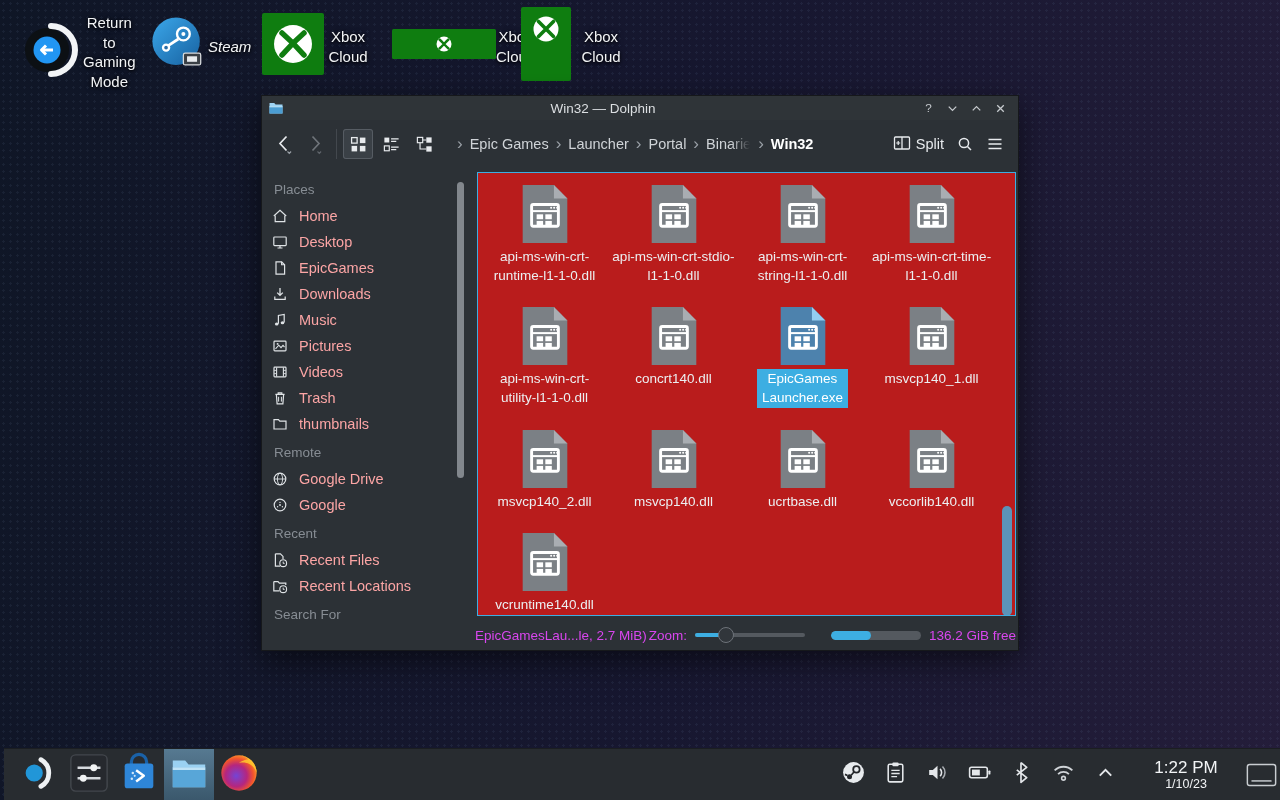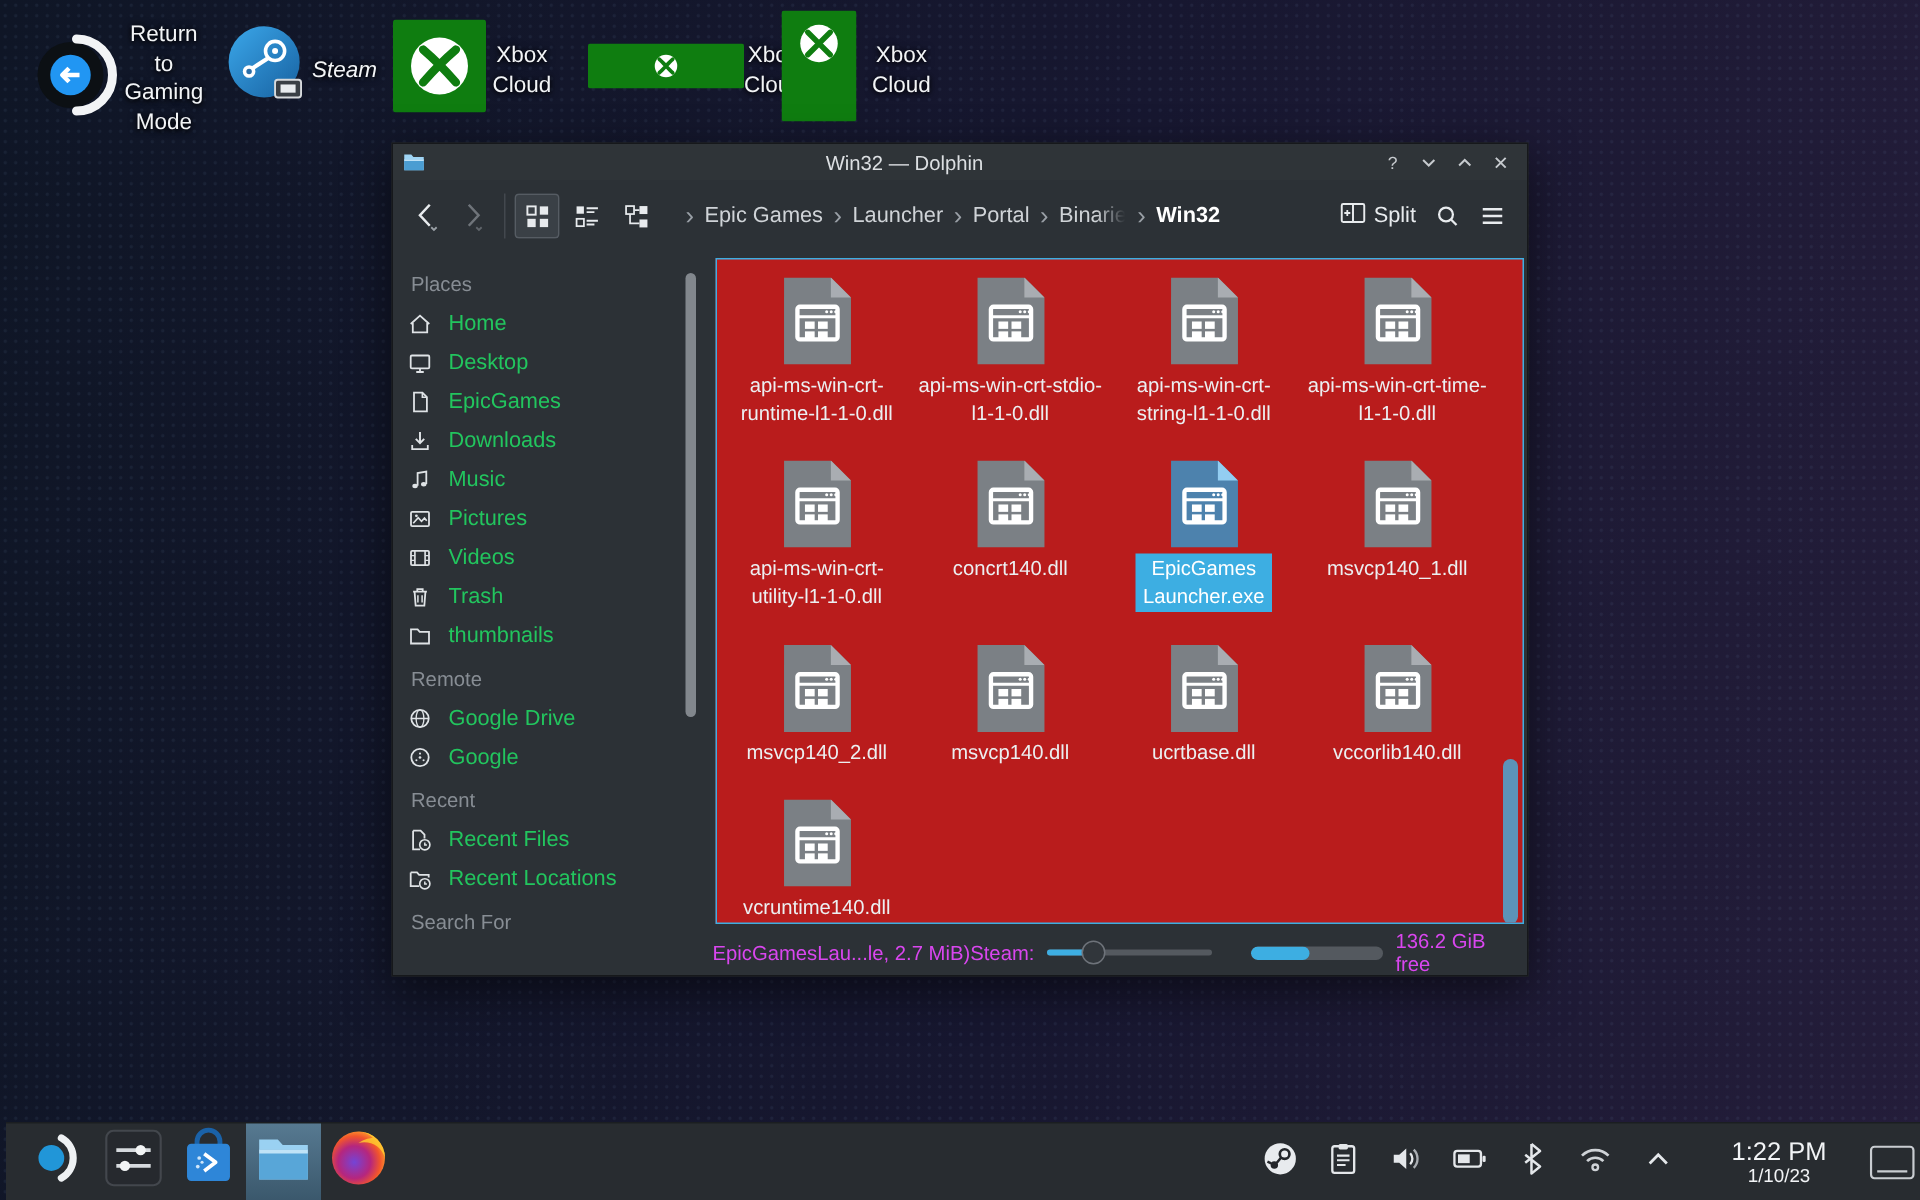--- a/index.html
+++ b/index.html
@@ -56,21 +56,21 @@
   #split-btn span { font-size:14.5px; color:#e8ebee; }
   .tool-icon-btn { width:30px; height:30px; display:flex; align-items:center; justify-content:center; }
   .tool-icon-btn svg { width:18px; height:18px; }
 
   #content { flex:1; display:flex; min-height:0; position:relative; }
   #sidebar { width:215px; flex:none; padding:6px 0 0 10px; position:relative; overflow:hidden; }
   .side-header { font-size:13.5px; color:#878d94; margin:8px 0 6px 2px; }
   .side-item { display:flex; align-items:center; height:26px; }
   .side-icon { width:16px; height:16px; margin-right:11px; flex:none; }
   .side-icon svg { width:16px; height:16px; display:block; }
-  .side-label { font-size:14.5px; color:#22c55e; }
+  .side-label { font-size:14.5px; color:#fca5a5; }
   #sidebar-scrollbar { position:absolute; right:13px; top:14px; width:7px; height:296px;
                        background:#82878d; border-radius:4px; }
 
   #fileview { flex:1; margin:4px 2px 4px 0; background:#b91c1c; border:1px solid #3daee2;
               position:relative; overflow:hidden; }
   #filegrid { display:grid; grid-template-columns:repeat(4,129px); padding:4px 0 0 2px; }
   .file-item { display:flex; flex-direction:column; align-items:center; padding:8px 2px 14px 2px; }
   .file-icon { width:52px; height:58px; flex:none; }
   .file-icon svg { width:52px; height:58px; display:block; }
   .file-label { margin-top:4px; font-size:13.5px; line-height:1.42; color:#eceff1; text-align:center;
@@ -654,21 +654,21 @@
           </div>
         </div>
       <div id="view-scrollbar"></div>
     </div>
   </div>
 
   <div id="statusbar">
     <span id="status-spacer"></span>
     <span id="status-summary">EpicGamesLau...le, 2.7 MiB)</span>
     <span id="zoom-group">
-      <span id="zoom-label">Steam:</span>
+      <span id="zoom-label">Zoom:</span>
       <span id="zoom-slider">
         <span id="zoom-track"></span>
         <span id="zoom-fill"></span>
         <span id="zoom-handle"></span>
       </span>
     </span>
     <span id="capacity-bar">
       <span id="capacity-fill"></span>
     </span>
     <span id="free-space">136.2 GiB free</span>

